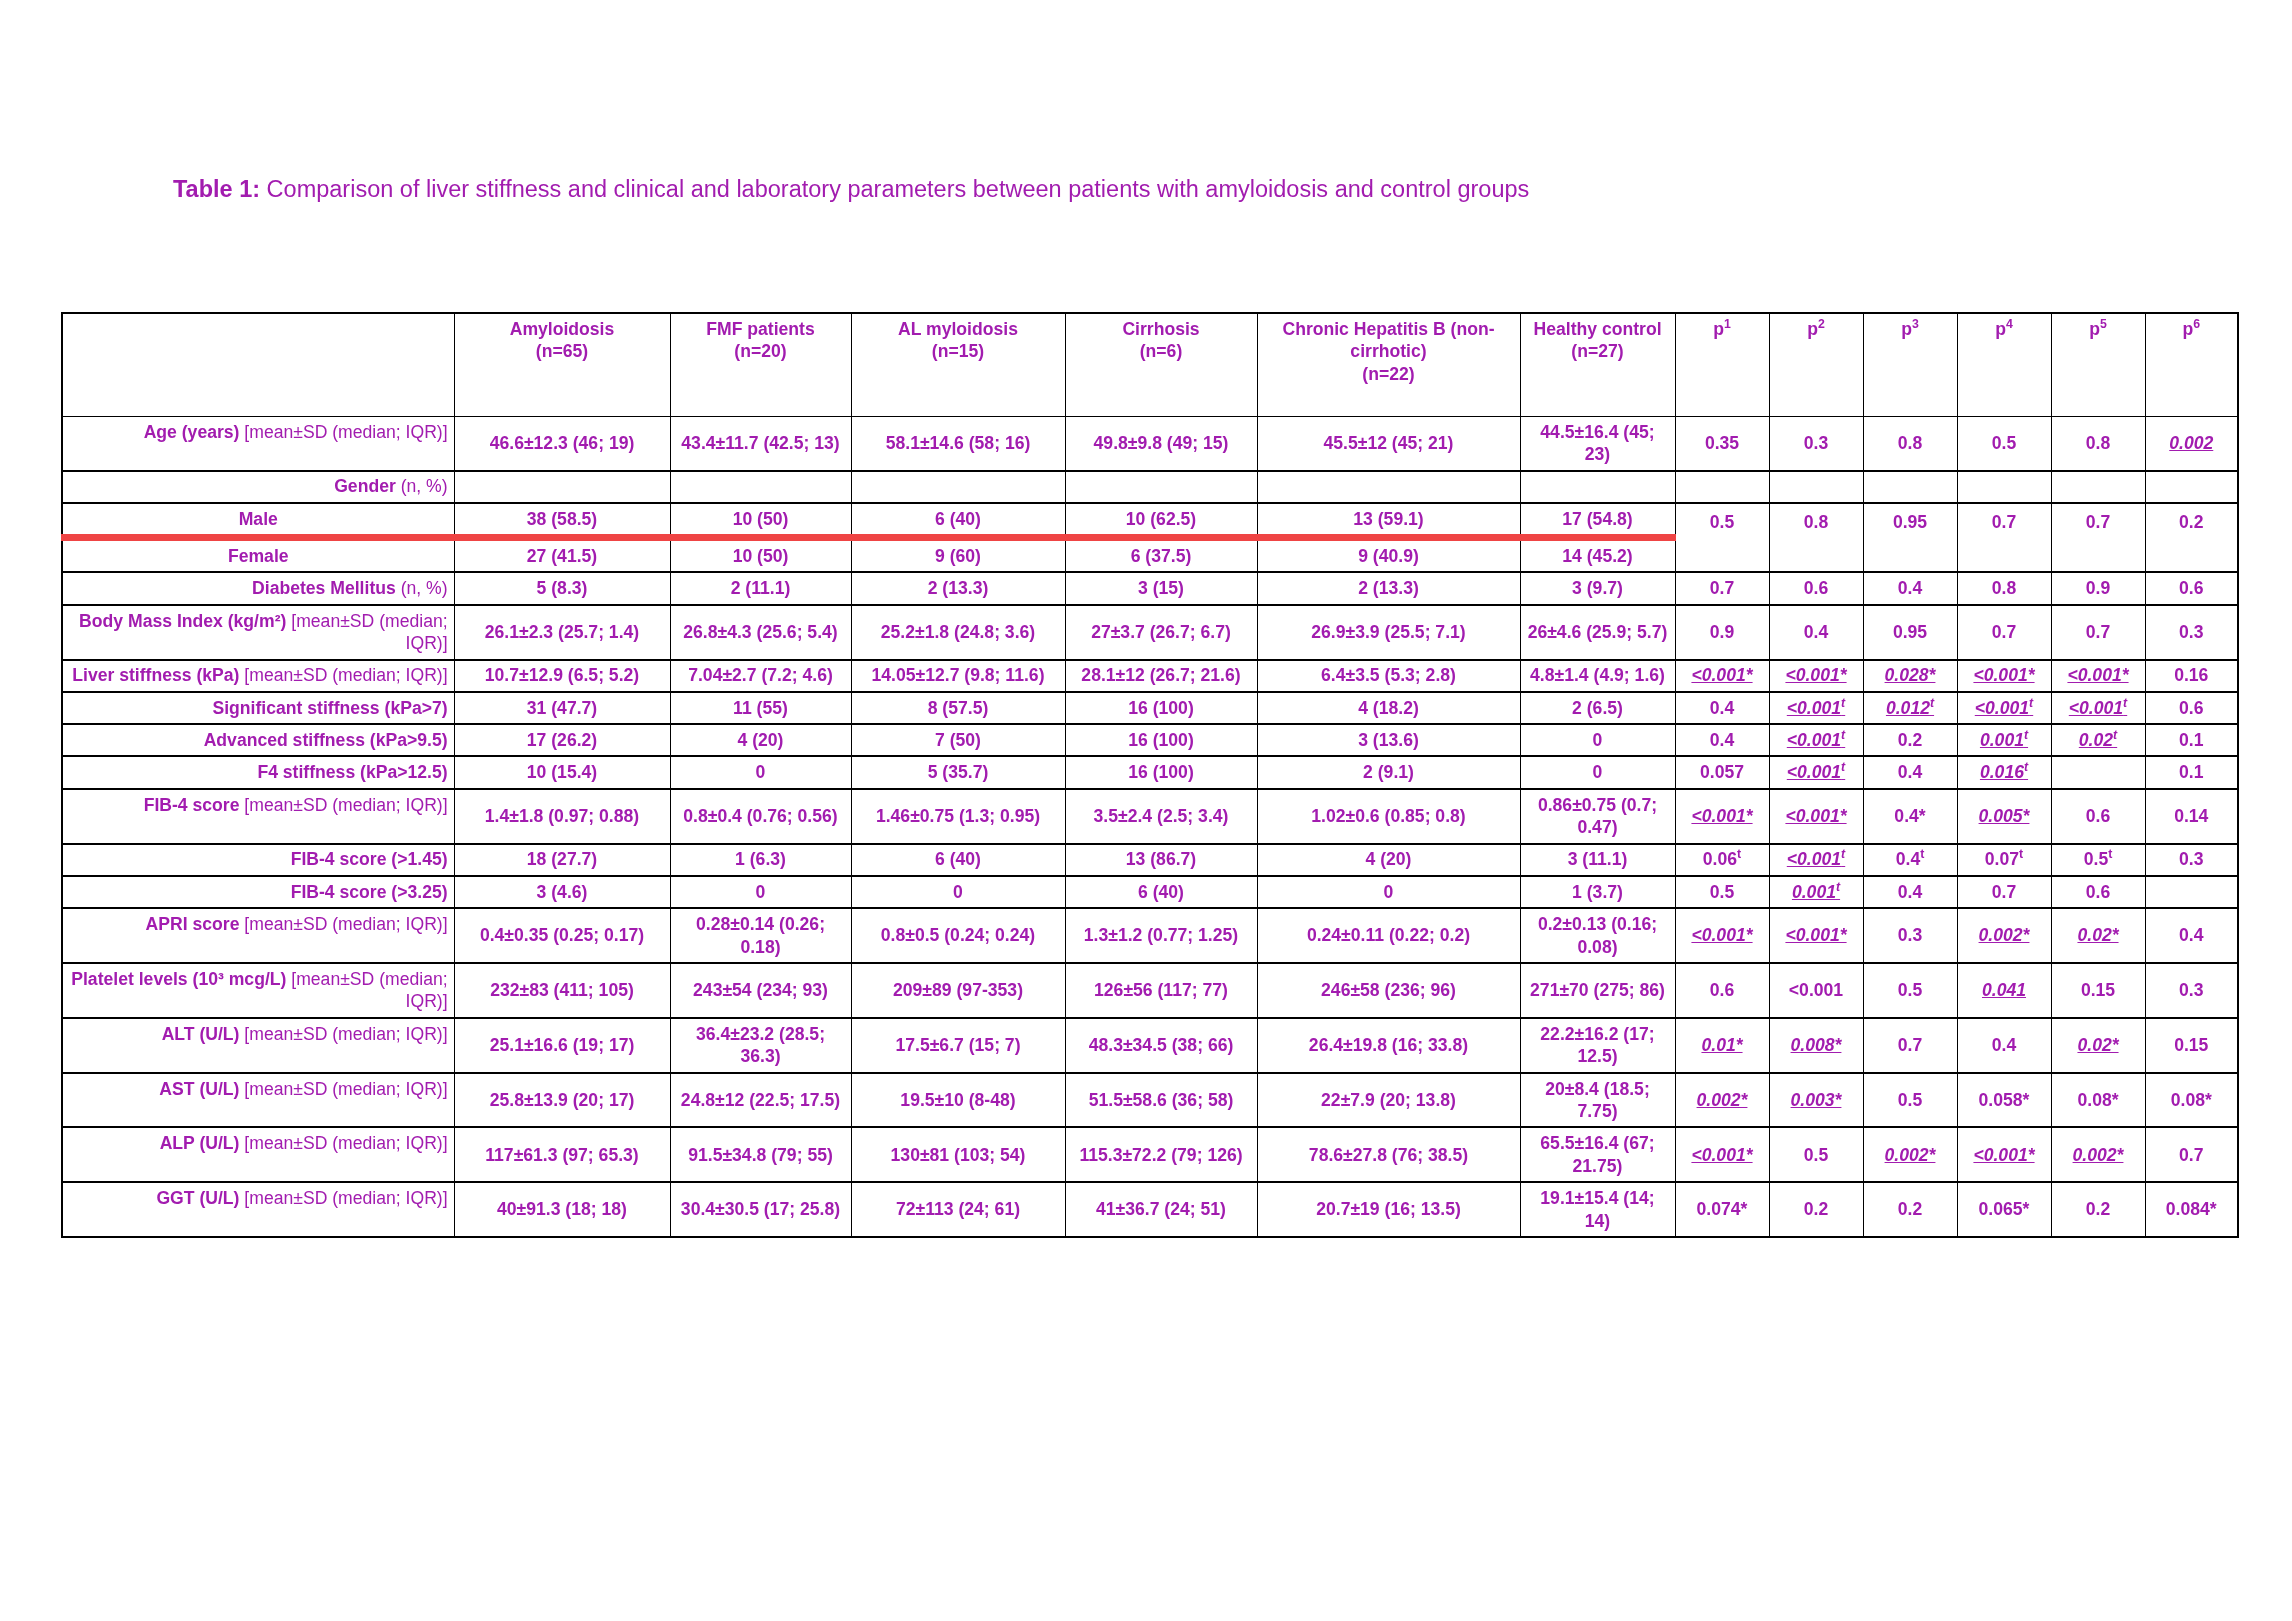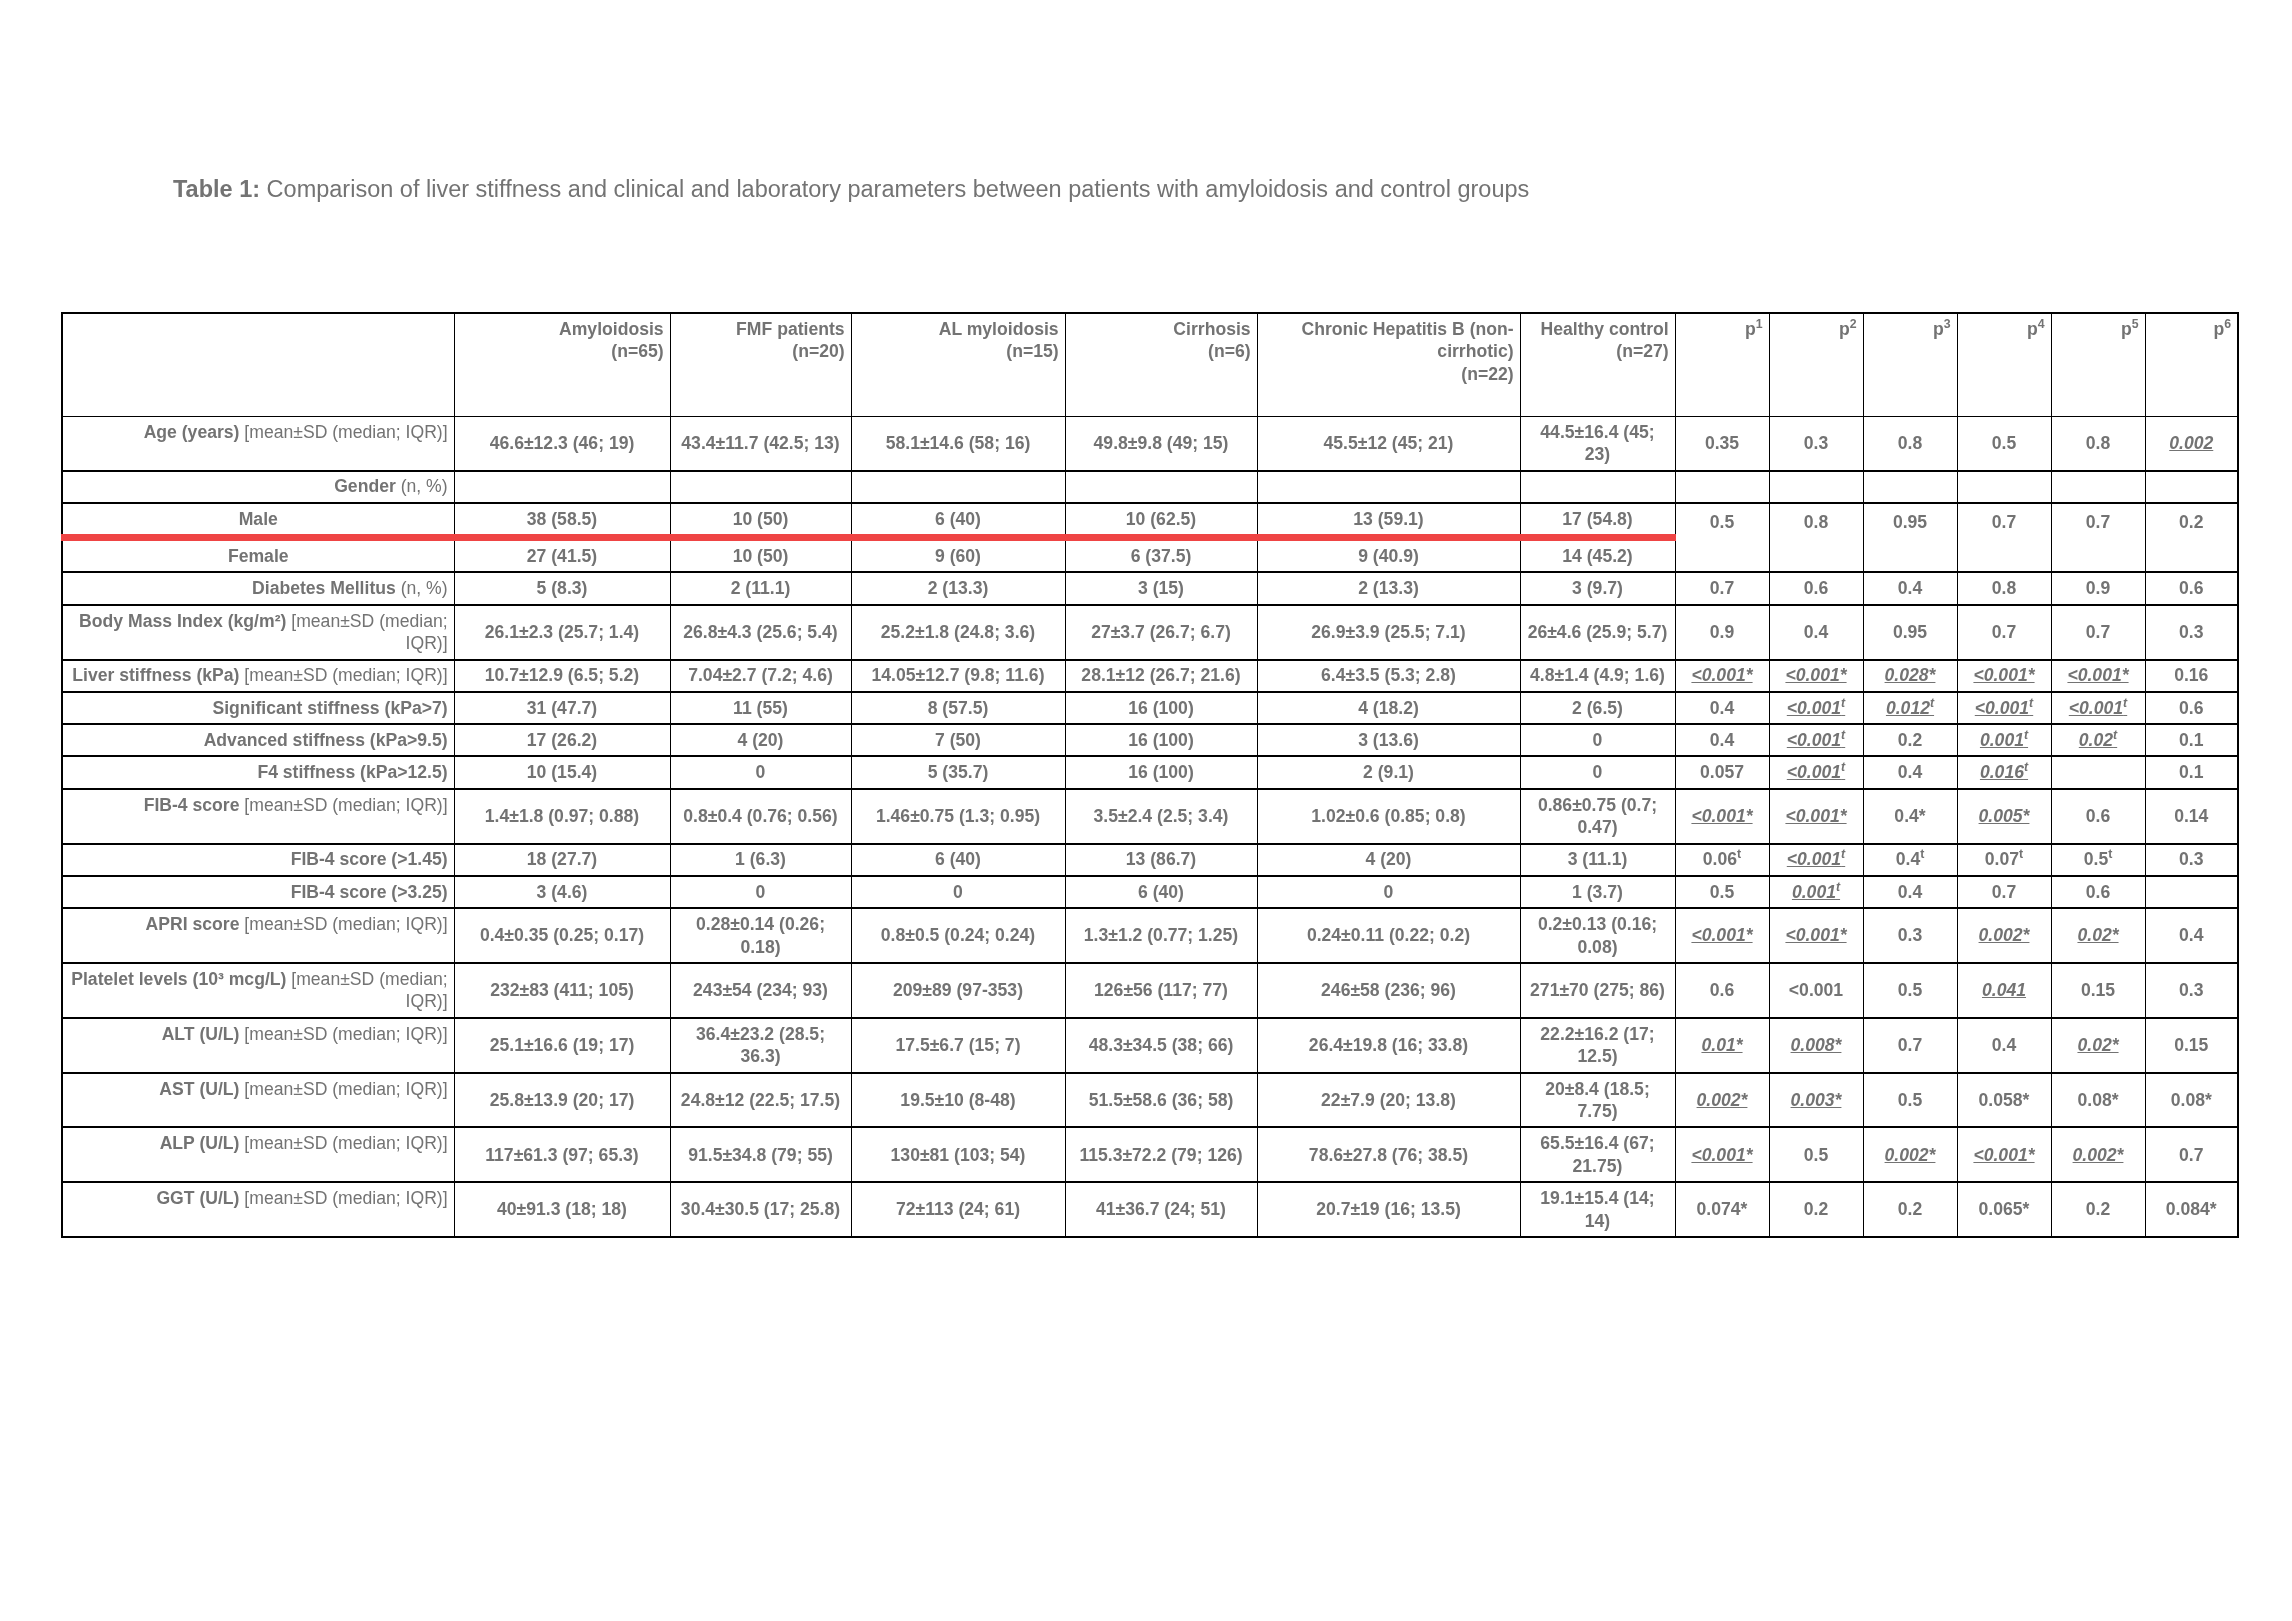--- a/index.html
+++ b/index.html
@@ -1,21 +1,21 @@
 <!DOCTYPE html>
 <html><head>
 <meta charset="utf-8">
 <style>
   html,body{margin:0;padding:0;background:#e8e8e8;}
   .page{
     position:relative;
     width:2293px;height:1621px;
     background:#ffffff;
     font-family:"Liberation Sans",sans-serif;
-    color:#737373;
+    color:#a21caf;
     overflow:hidden;
   }
   .title{
     position:absolute;left:173px;top:174px;
     font-size:23.5px;line-height:1.3;
   }
   .title .b{font-weight:bold;}
   table.cmp{
     position:absolute;left:61px;top:312px;
     width:2176px;
@@ -27,21 +27,21 @@
     border:1px solid #000;
     font-size:17.6px;
     line-height:1.28;
     padding:3.9px 5.9px;
     word-wrap:break-word;
   }
   thead tr{border-bottom:1.5px solid #000;}
   tbody tr{border-bottom:2.5px solid #000;}
   tbody tr.thin{border-bottom:7px solid #ef4444;}
   thead th{
-    font-weight:bold;text-align:right;vertical-align:top;
+    font-weight:bold;text-align:center;vertical-align:top;
     height:94px;padding-top:7.8px;
   }
   thead th .n{display:block;}
   td.lbl{
     text-align:right;vertical-align:top;
     padding-left:8.8px;font-weight:bold;
   }
   td.lbl .lr{font-weight:normal;}
   td.lbl.ctr{text-align:center;}
   td.val, td.pv{

